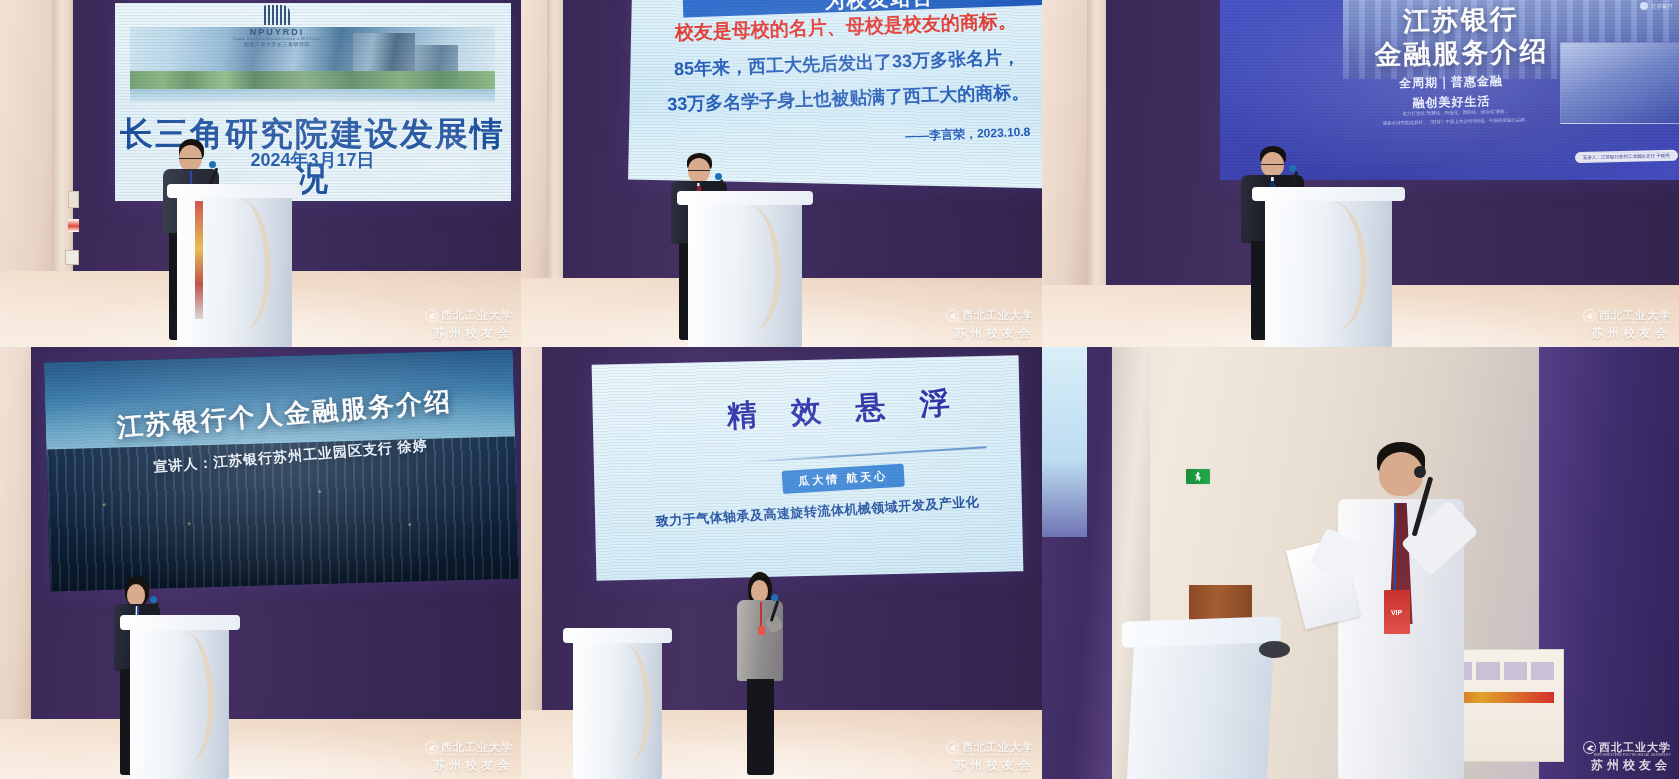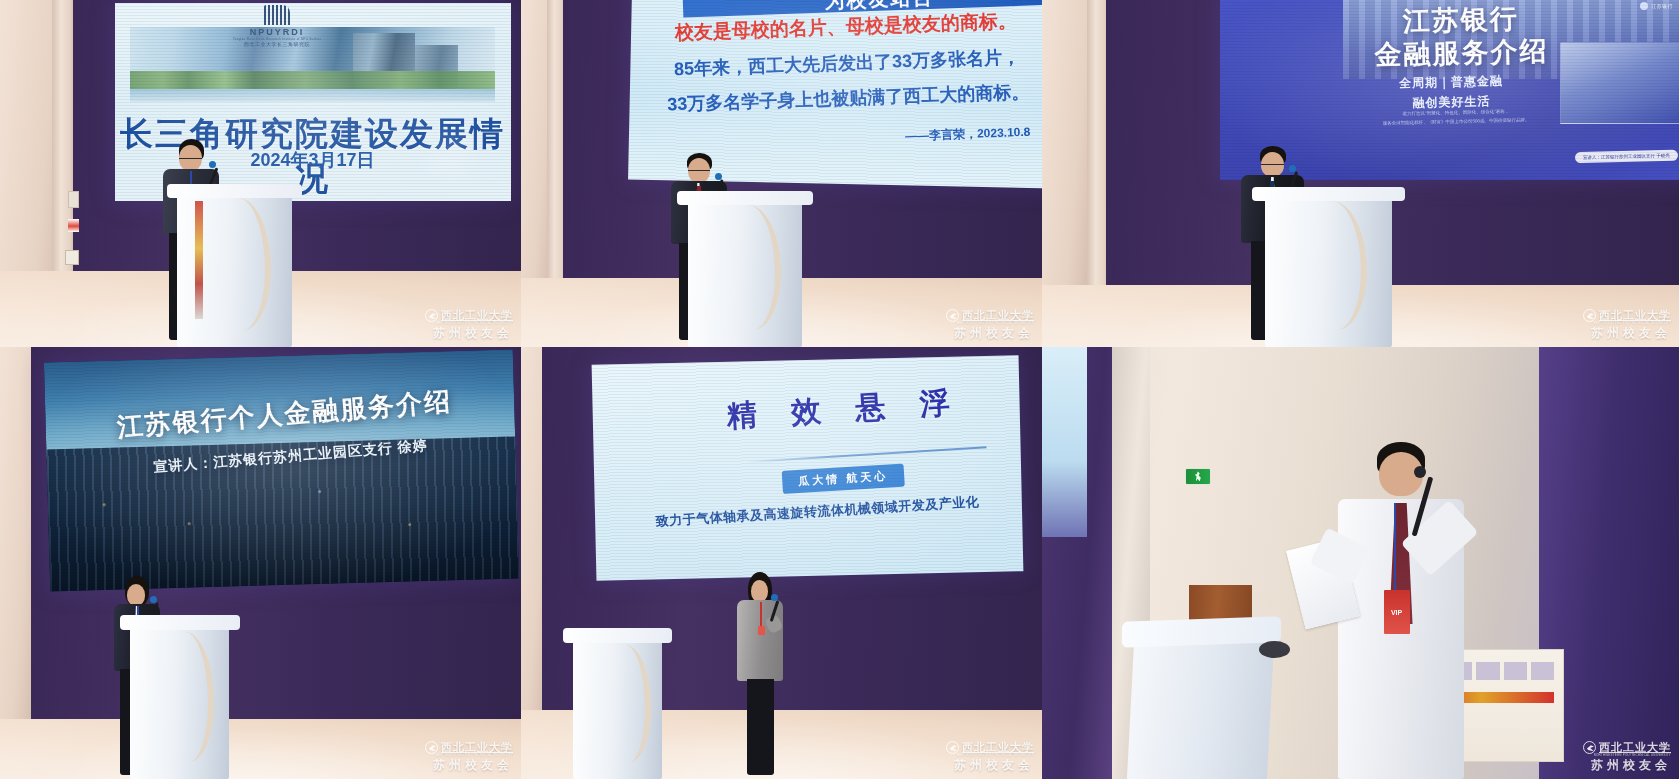--- a/index.html
+++ b/index.html
@@ -332,21 +332,21 @@
     background: linear-gradient(180deg,#c8372f,#e3b43a 40%,#b8352c 70%,#d6d2cd);
   }
   
   .watermark {
     position:absolute; right: 8px; bottom: 6px;
     text-align:right; color: rgba(255,255,255,.82);
     text-shadow: 0 1px 2px rgba(0,0,0,.18);
     pointer-events:none; z-index: 40;
     line-height: 1.15;
   }
-  .watermark .wm-row1 { display:flex; align-items:center; justify-content:flex-start; gap:3px;text-decoration:underline; }
+  .watermark .wm-row1 { display:flex; align-items:center; justify-content:flex-start; gap:3px; }
   .wm-logo {
     width:13px; height:13px; border-radius:50%;
     border:1px solid rgba(255,255,255,.8);
     position:relative; flex:none;
   }
   .wm-logo::after {
     content:""; position:absolute; left:3px; top:3.5px;
     width:7px; height:6px; background: rgba(255,255,255,.9);
     clip-path: polygon(0 55%, 55% 0, 100% 20%, 45% 45%, 100% 100%, 15% 80%);
   }

